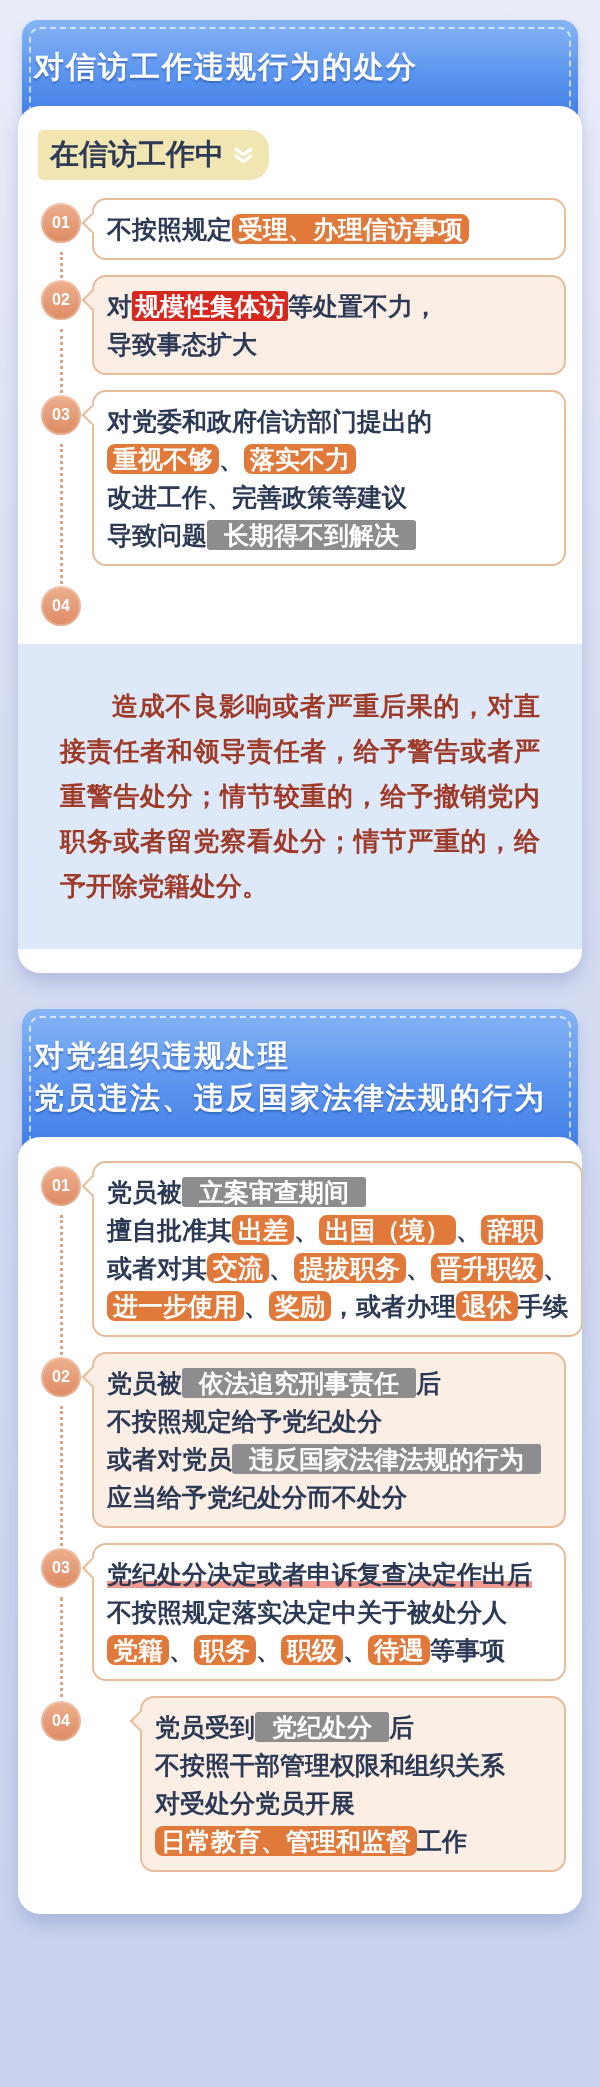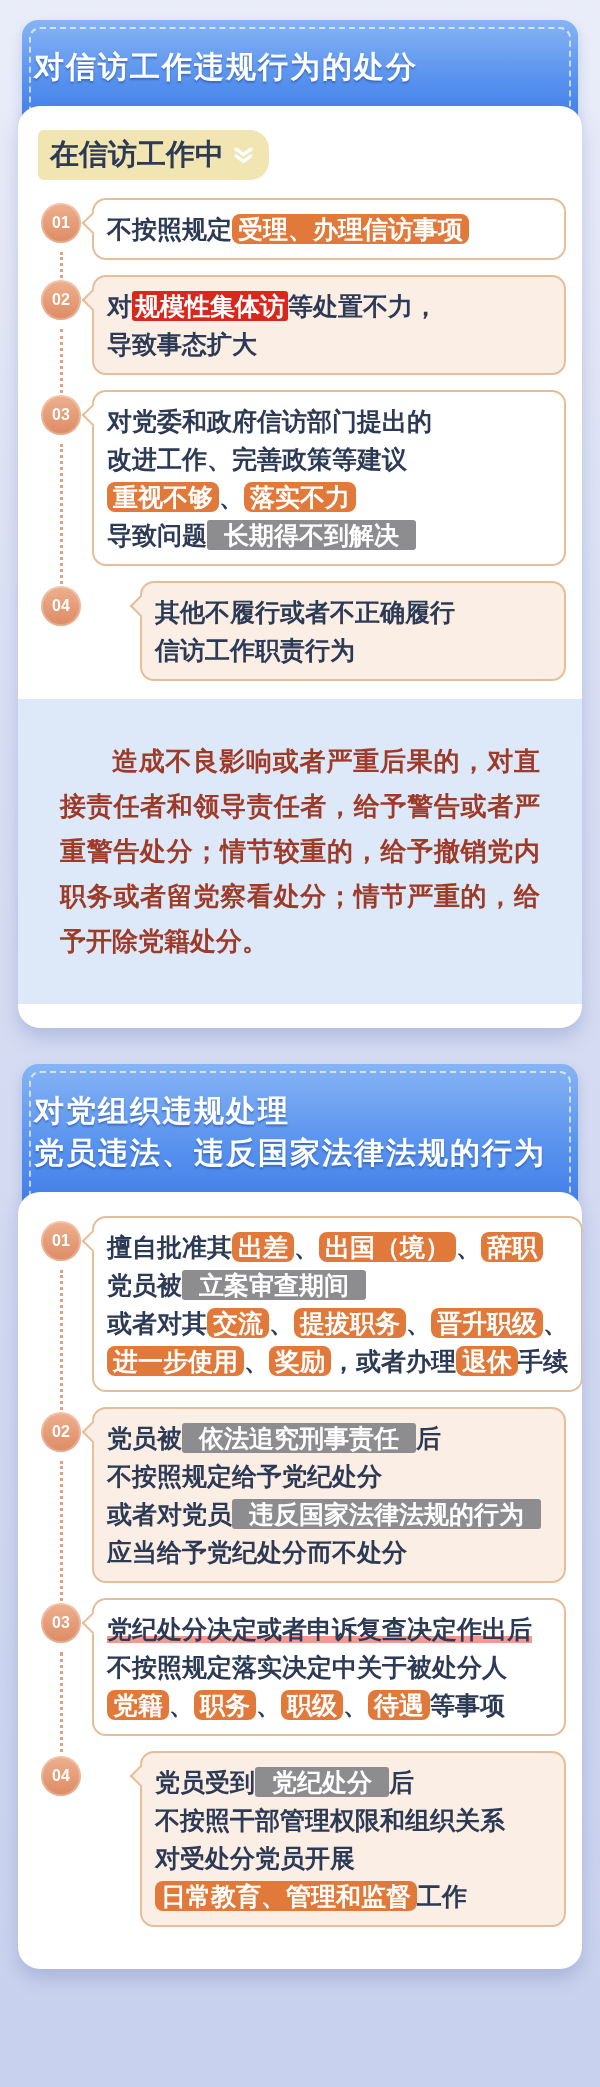--- a/index.html
+++ b/index.html
@@ -130,35 +130,31 @@
             </div>
   </div>
 
   <div class="item white">
     <div class="item-left">
       <div class="badge">03</div>
       <div class="dots"></div>
     </div>
     <div class="bubble">
               <div class="line"><span>对党委和政府信访部门提出的</span></div>
+              <div class="line"><span class="hl-orange">重视不够</span><span>、</span><span class="hl-orange">落实不力</span></div>
               <div class="line"><span>改进工作、完善政策等建议</span></div>
-              <div class="line"><span class="hl-orange">重视不够</span><span>、</span><span class="hl-orange">落实不力</span></div>
               <div class="line"><span>导致问题</span><span class="hl-gray">长期得不到解决</span></div>
             </div>
   </div>
 
   <div class="item peach last">
     <div class="item-left">
       <div class="badge">04</div>
 
     </div>
-    <div class="bubble">
-              <div class="line"><span>其他不履行或者不正确履行</span></div>
-              <div class="line"><span>信访工作职责行为</span></div>
-            </div>
   </div>
 </div>
       <div class="summary">
         <p class="summary-text">造成不良影响或者严重后果的，对直接责任者和领导责任者，给予警告或者严重警告处分；情节较重的，给予撤销党内职务或者留党察看处分；情节严重的，给予开除党籍处分。</p>
       </div>
     </div>
   </section>
 
   <section class="card">
     <header class="card-header">
@@ -169,22 +165,22 @@
         </h1>
     </header>
     <div class="card-body">
       <div class="items">
   <div class="item white">
     <div class="item-left">
       <div class="badge">01</div>
       <div class="dots"></div>
     </div>
     <div class="bubble">
+              <div class="line"><span>党员被</span><span class="hl-gray">立案审查期间</span></div>
               <div class="line"><span>擅自批准其</span><span class="hl-orange">出差</span><span>、</span><span class="hl-orange">出国（境）</span><span>、</span><span class="hl-orange">辞职</span></div>
-              <div class="line"><span>党员被</span><span class="hl-gray">立案审查期间</span></div>
               <div class="line"><span>或者对其</span><span class="hl-orange">交流</span><span>、</span><span class="hl-orange">提拔职务</span><span>、</span><span class="hl-orange">晋升职级</span><span>、</span></div>
               <div class="line"><span class="hl-orange">进一步使用</span><span>、</span><span class="hl-orange">奖励</span><span>，或者办理</span><span class="hl-orange">退休</span><span>手续</span></div>
             </div>
   </div>
 
   <div class="item peach">
     <div class="item-left">
       <div class="badge">02</div>
       <div class="dots"></div>
     </div>

